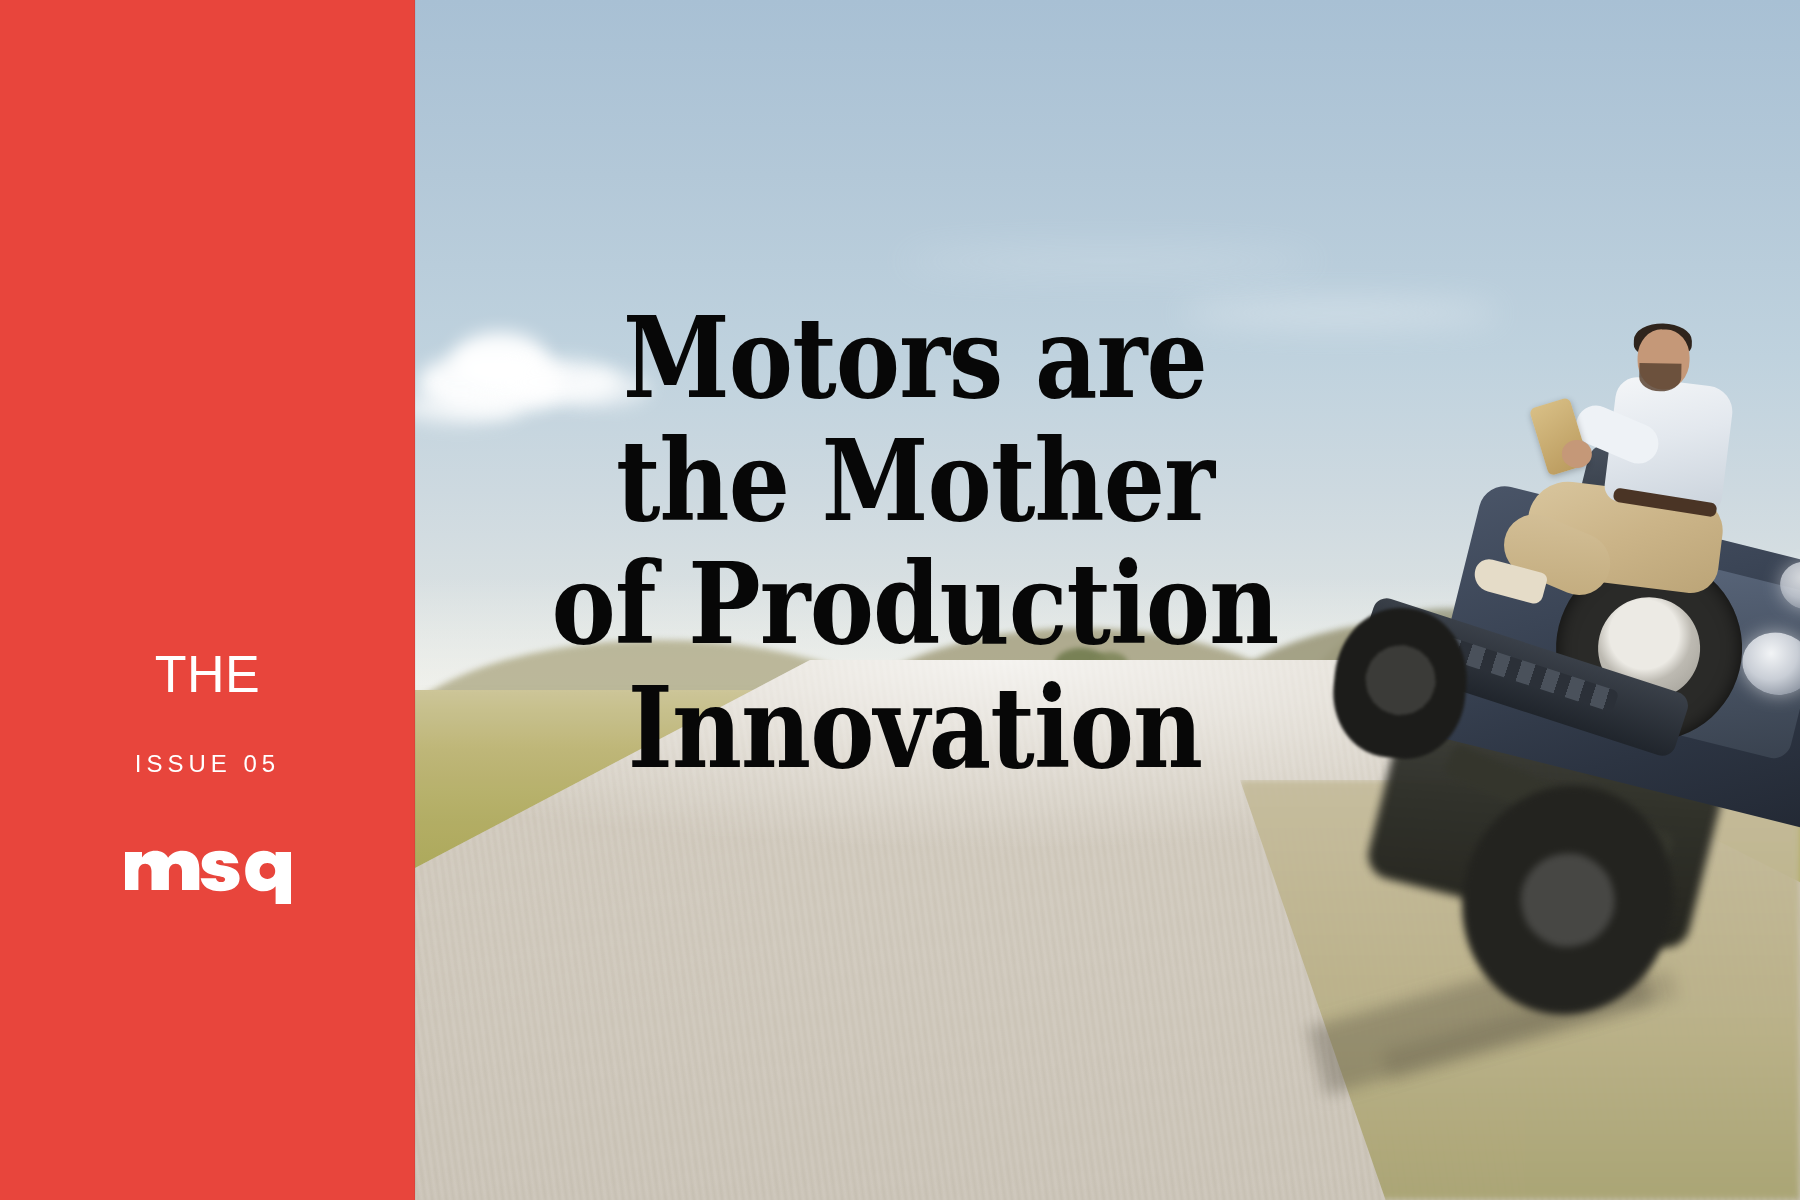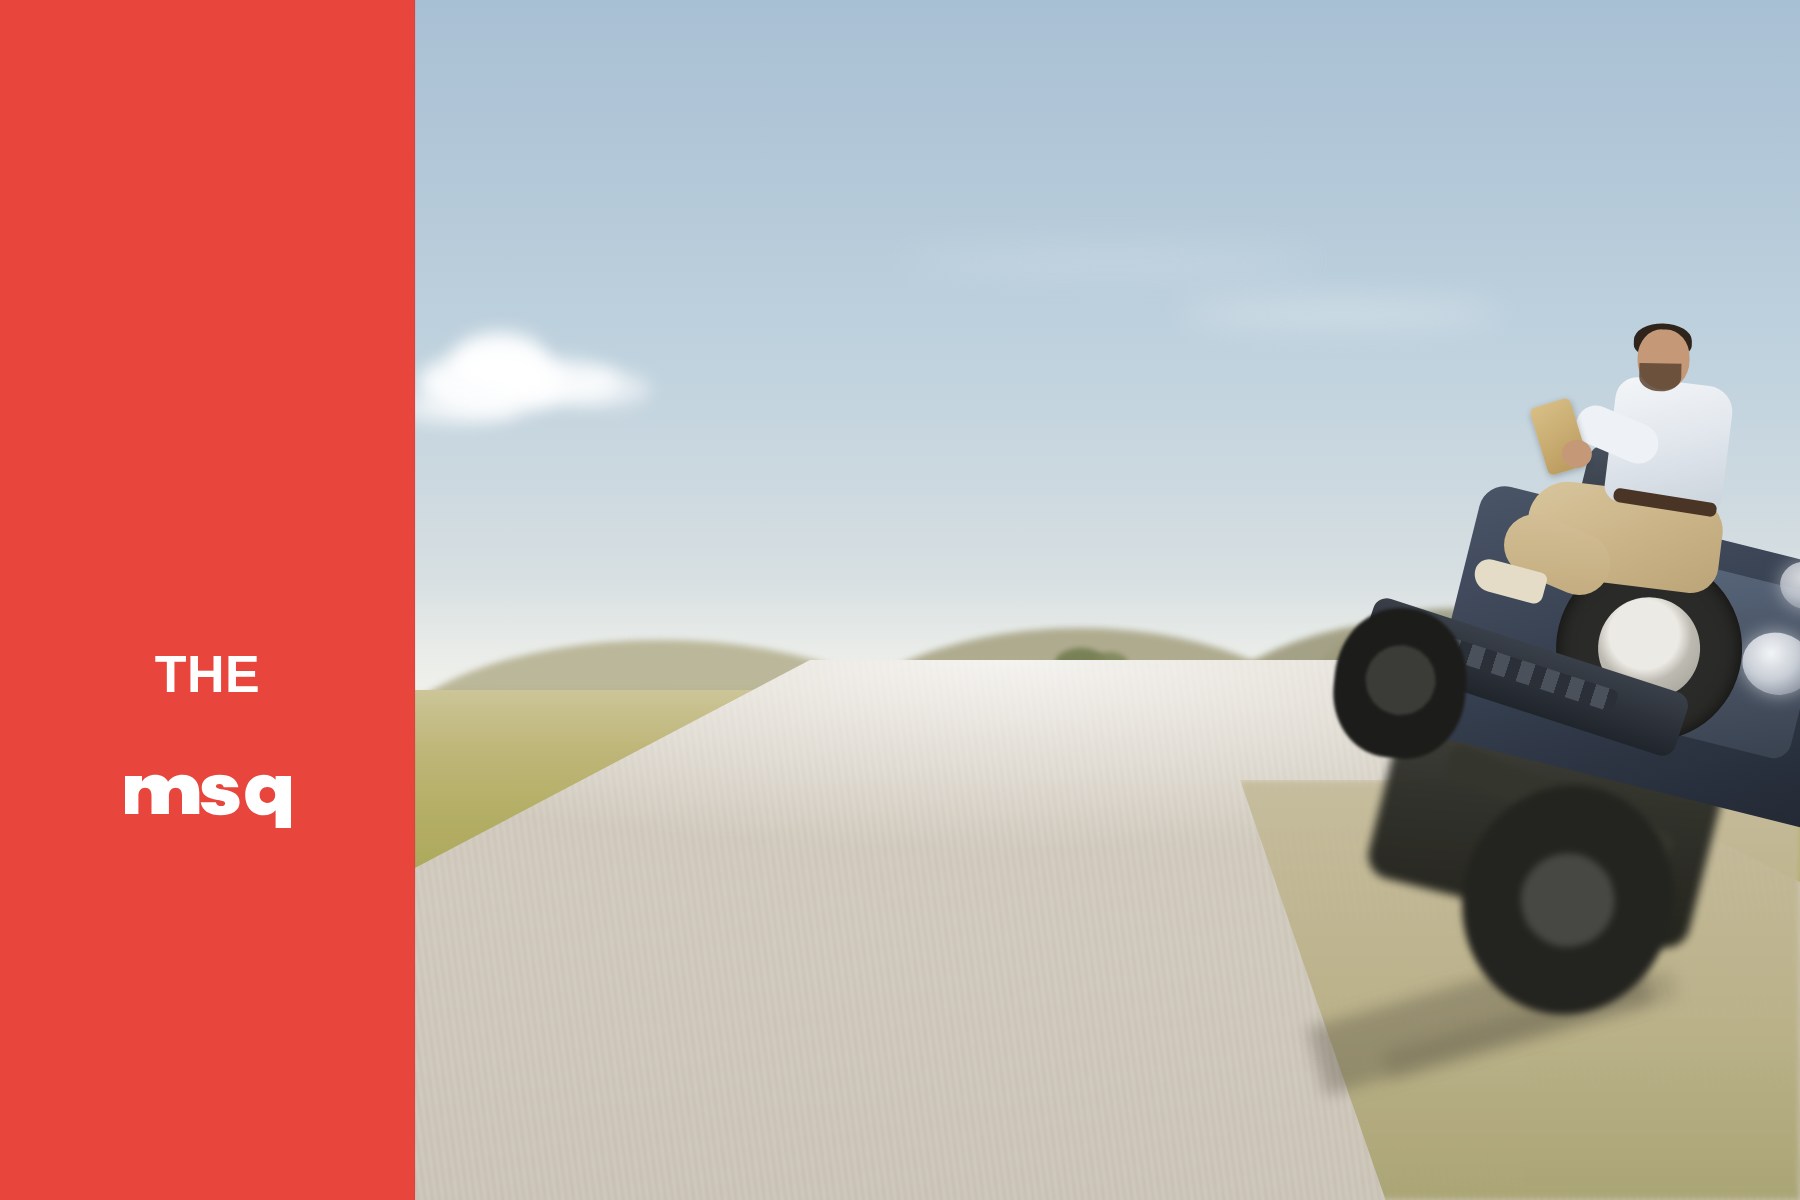--- a/index.html
+++ b/index.html
@@ -405,21 +405,21 @@
   }
   .sidebar-inner {
     position: absolute;
     left: 0; right: 0;
     top: 648px;
     text-align: center;
     color: #ffffff;
   }
   .edition-title {
     font-family: "Liberation Sans", sans-serif;
-    font-weight: bold;
+    font-weight: normal;
     font-size: 52px;
     line-height: 1.03;
     letter-spacing: 0.5px;
     text-transform: uppercase;
     padding: 0 8px;
   }
   .edition-title .ln {
     display: block;
     white-space: nowrap;
   }
@@ -513,28 +513,35 @@
         <div class="p-arm"></div>
         <div class="p-tablet"></div>
         <div class="p-hand"></div>
         <div class="p-hair"></div>
         <div class="p-head"></div>
         <div class="p-beard"></div>
       </div>
     </div>
   </div>
 
+  <div class="headline">
+    <span class="hl-line">Motors are</span>
+    <span class="hl-line">the Mother</span>
+    <span class="hl-line">of Production</span>
+    <span class="hl-line">Innovation</span>
+  </div>
 
   <div class="sidebar">
     <div class="sidebar-inner">
 
       <div class="edition-title">
         <span class="ln">THE</span>
       </div>
 
+      <div class="issue">ISSUE 05</div>
 
       <div class="brand">
         <svg width="170" height="74" viewBox="0 0 170 74" aria-hidden="true">
 
           <path fill="#ffffff" d="M2 22h17v5.5c3.1-4.3 7.6-6.7 13.2-6.7 6 0 10.4 2.4 12.9 6.9 3.4-4.6 8.3-6.9 14.4-6.9 10.6 0 16.8 6.6 16.8 17.9V60H59V41.3c0-4.8-2.3-7.6-6.3-7.6-4.2 0-6.8 3-6.8 8V60H28.5V41.3c0-4.8-2.3-7.6-6.3-7.6-4.2 0-6.8 3-6.8 8V60H2V22z"></path>
 
           <path fill="#ffffff" d="M97.6 61.2c-11.2 0-18.6-4.6-19.9-13h15.2c.6 2.6 2.5 3.9 5.3 3.9 2.4 0 3.9-1 3.9-2.6 0-1.9-1.8-2.6-7.3-3.5-11-1.8-16.1-5.3-16.1-12.5 0-7.8 6.8-12.7 17.9-12.7 10.8 0 17.6 4.5 18.8 12.5h-14.6c-.5-2.3-2-3.4-4.3-3.4-2.2 0-3.5.9-3.5 2.3 0 1.8 1.9 2.4 7.4 3.4 11 2 16.2 5.3 16.2 12.7 0 8-7 12.9-19 12.9z"></path>
 
           <path fill="#ffffff" d="M152.6 22h15.4v52h-15.4V56.3c-2.9 3.4-6.9 5-12 5-10.9 0-18.4-8.2-18.4-20.3s7.5-20.3 18.4-20.3c5.1 0 9.1 1.6 12 5V22zm-8.2 26.9c4.6 0 7.8-3.3 7.8-7.9s-3.2-7.9-7.8-7.9-7.8 3.3-7.8 7.9 3.2 7.9 7.8 7.9z"></path>
         </svg>

